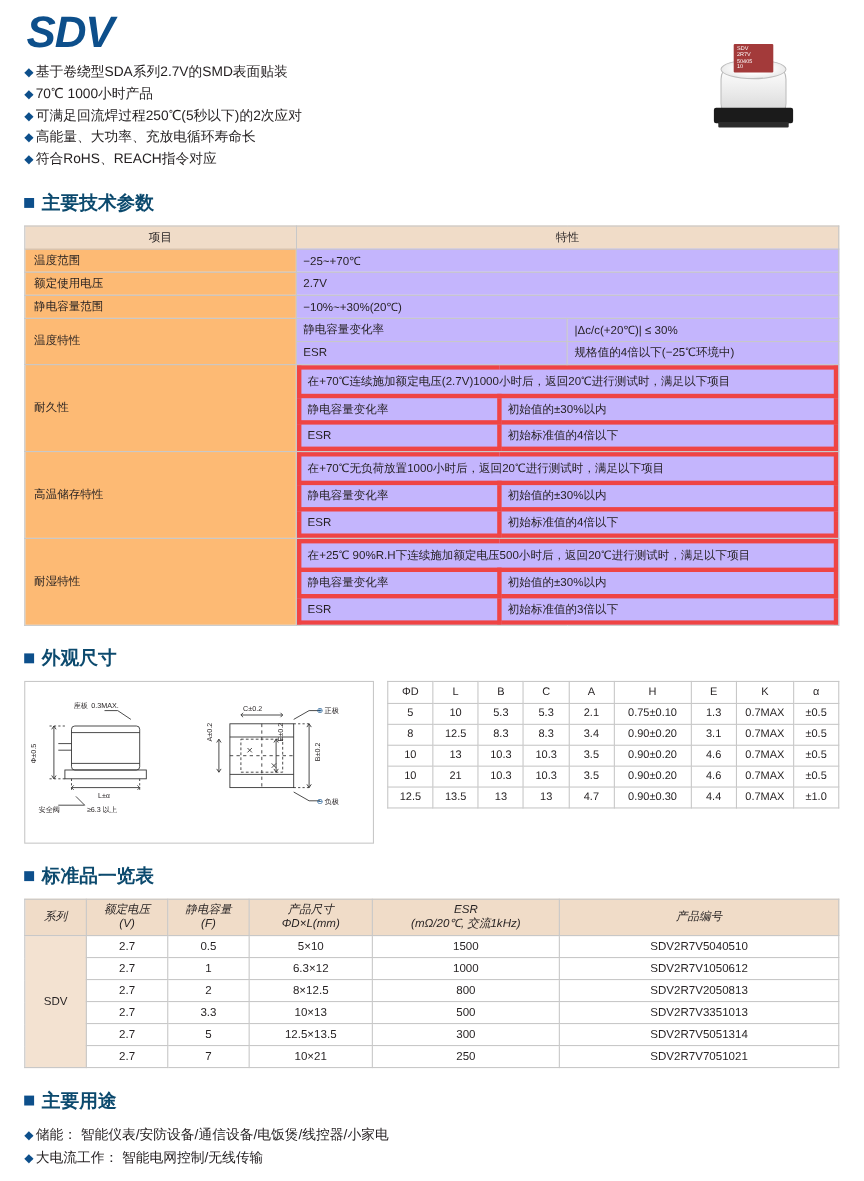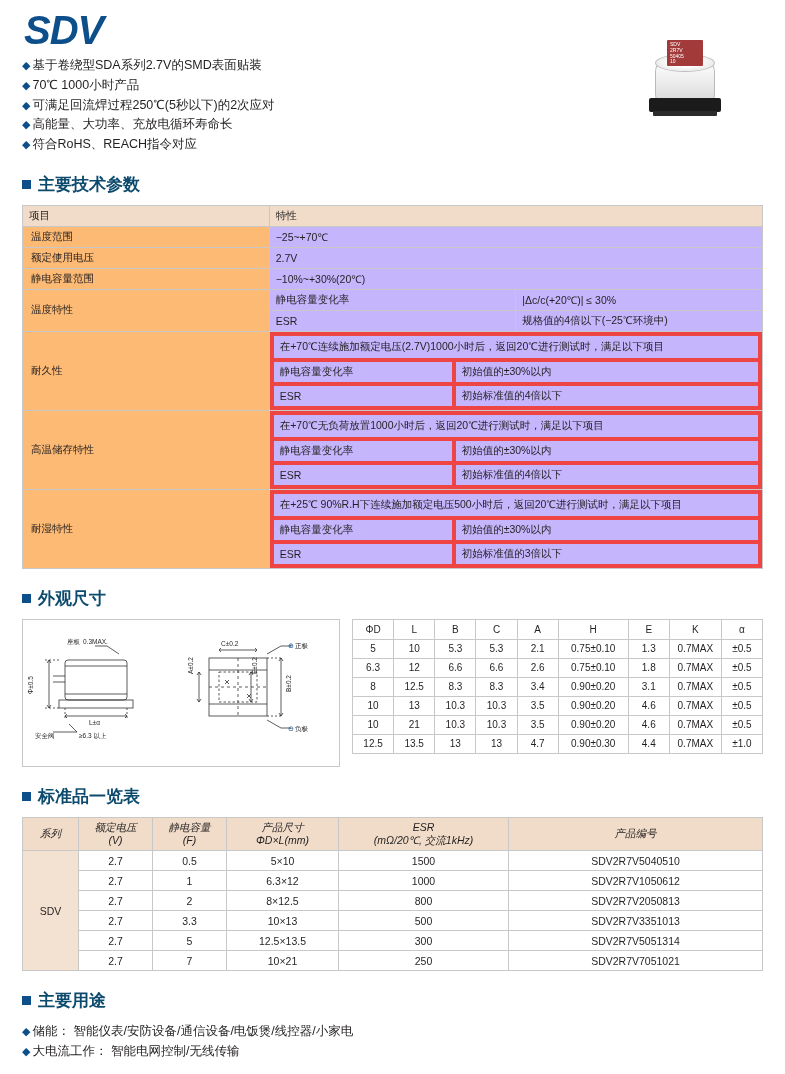--- a/index.html
+++ b/index.html
@@ -66,21 +66,21 @@
   .sec-head .sq { width: 9px; height: 9px; background: #0d4f8b; display: inline-block; }
   .sec-head .txt { font-size: 17px; font-weight: bold; color: #0c4a6e; }
 
   
   table { border-collapse: collapse; width: 100%; font-size: 10.5px; }
   td, th { border: 1px solid #c8c8c8; padding: 3px 6px; vertical-align: middle; }
 
   
   .spec { table-layout: fixed; }
   .spec th {
-    background: #f0dcc8; font-weight: normal; text-align: left; height: 17px; color: #231f20;
+    background: #f0dcc8; font-weight: normal; text-align: center; height: 17px; color: #231f20;
   }
   .spec td.lbl { background: #fdba74; width: 200px; padding-left: 8px; }
   .spec td { background: #c4b5fd; }
   .spec .nopad { padding: 0; }
   .spec .inner { border-collapse: collapse; width: 100%; }
   .spec .inner td { border: 4px solid #ef4444; }
   .spec .inner tr td:first-child { width: 182px; }
   .spec .noleft { border-left: none; }
   .spec .notop { border-top: none; }
   .spec .nobottom { border-bottom: none; }
@@ -344,31 +344,20 @@
           <td>10</td>
           <td>5.3</td>
           <td>5.3</td>
           <td>2.1</td>
           <td>0.75±0.10</td>
           <td>1.3</td>
           <td>0.7MAX</td>
           <td>±0.5</td>
         </tr>
         <tr>
-          <td>6.3</td>
-          <td>12</td>
-          <td>6.6</td>
-          <td>6.6</td>
-          <td>2.6</td>
-          <td>0.75±0.10</td>
-          <td>1.8</td>
-          <td>0.7MAX</td>
-          <td>±0.5</td>
-        </tr>
-        <tr>
           <td>8</td>
           <td>12.5</td>
           <td>8.3</td>
           <td>8.3</td>
           <td>3.4</td>
           <td>0.90±0.20</td>
           <td>3.1</td>
           <td>0.7MAX</td>
           <td>±0.5</td>
         </tr>

